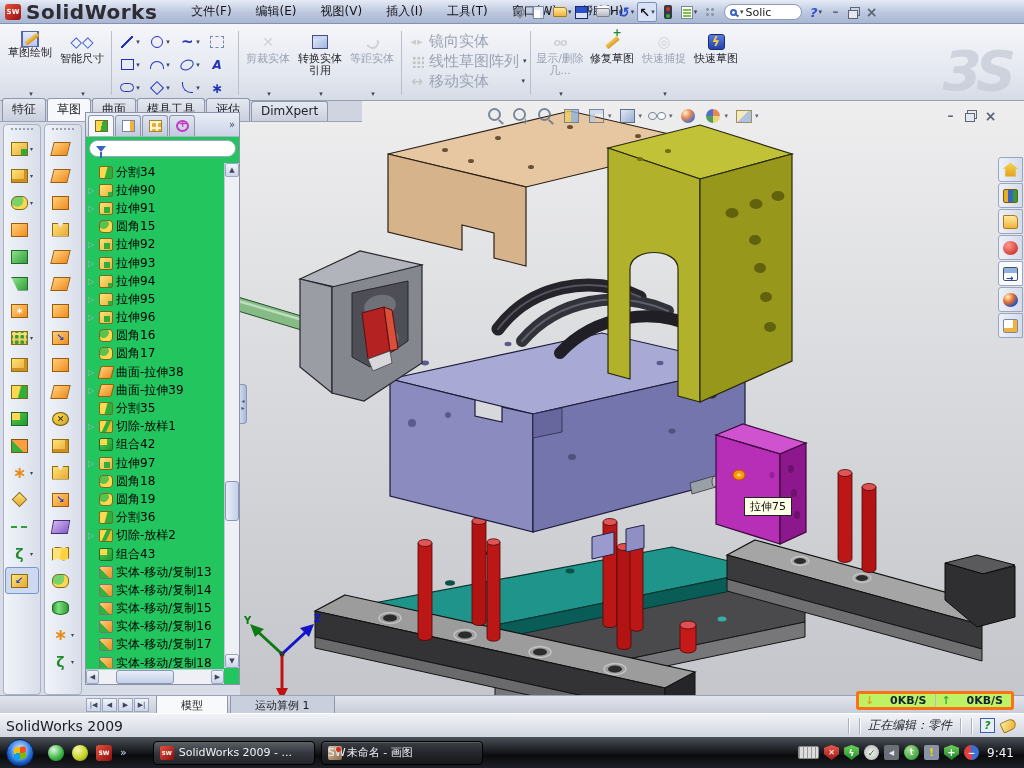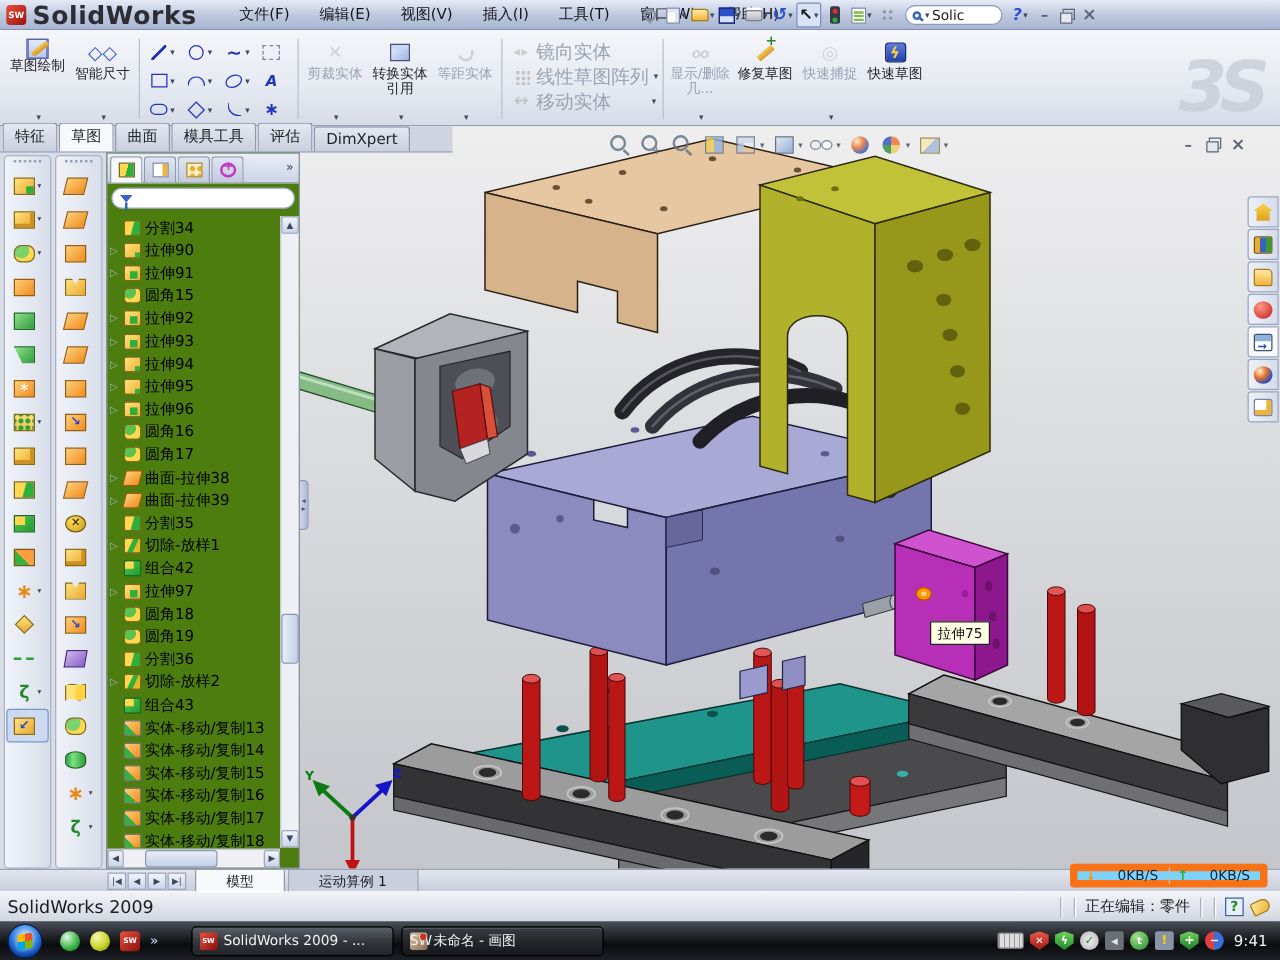--- a/index.html
+++ b/index.html
@@ -131,21 +131,21 @@
 .c-bx{background:radial-gradient(circle at 35% 30%,#ffd84d,#caa020);border:1px solid #6a5a10;border-radius:50%;color:#222;font-size:9px;font-weight:bold;}
 .c-bx::before{content:"✕";}
 .c-pp{background:linear-gradient(135deg,#cdb7ee,#8a5fc9);border:1px solid #4a2a80;transform:skewX(-10deg);}
 .c-cy{background:linear-gradient(90deg,#2f9e3a,#7fe080 35%,#2f9e3a);border:1px solid #1c6a24;border-radius:50%/35%;}
 .c-vest{background:linear-gradient(135deg,#ffe37a,#e8a832);border:1px solid #8a6d12;clip-path:polygon(0 0,32% 0,50% 35%,68% 0,100% 0,100% 100%,0 100%);}
 .c-arr{background:linear-gradient(135deg,#ffcf7a,#f08c1e);border:1px solid #9a5d0a;color:#2244cc;font-size:10px;font-weight:bold;}
 .c-arr::before{content:"↘";}
 .c-map{background:linear-gradient(100deg,#ffe37a 48%,#ffd23e 52%);border:1px solid #8a6d12;clip-path:polygon(0 15%,30% 0,70% 12%,100% 0,100% 85%,70% 100%,30% 88%,0 100%);}
 
 
-#fmpanel{position:absolute;left:85px;top:122px;width:155px;height:573px;background:#4d7c0f;border:1px solid #8a93a8;}
+#fmpanel{position:absolute;left:85px;top:112px;width:155px;height:573px;background:#22c55e;border:1px solid #8a93a8;}
 #fmtabs{height:24px;background:linear-gradient(#e9edf6,#ccd4e6);border-bottom:1px solid #aab2c4;display:flex;align-items:flex-end;padding-left:2px;gap:1px;}
 .fmtab{width:26px;height:21px;border:1px solid #8e97ac;border-bottom:none;border-radius:3px 3px 0 0;background:linear-gradient(#dfe5f1,#c2cadd);display:flex;align-items:center;justify-content:center;}
 .fmtab.active{background:#f4f7fc;}
 .fmi{width:13px;height:12px;}
 .fmi-fm{background:linear-gradient(105deg,#ffd84d 50%,#2fae3a 50%);border:1px solid #7c6a1c;}
 .fmi-pm{background:#fff;border:1px solid #7a87a0;box-shadow:inset -4px 0 0 #f0b43c;}
 .fmi-cm{background:radial-gradient(circle,#e8b02a 2px,transparent 2.4px) 1px 1px/6px 6px,#fdf4d8;border:1px solid #a8852a;}
 .fmi-dx{border:2px solid #c23ac2;border-radius:50%;position:relative;}
 .fmi-dx::before{content:"+";position:absolute;color:#c23ac2;font-size:10px;left:1px;top:-4px;font-weight:bold;}
 .fmchev{margin-left:auto;margin-right:4px;color:#3c465c;font-size:10px;align-self:center;}
@@ -213,28 +213,28 @@
 #navbtns{position:absolute;left:86px;top:2px;display:flex;gap:1px;}
 .nb{width:15px;height:14px;background:linear-gradient(#f2f4f9,#ccd4e8);border:1px solid #9aa6c0;font-size:7px;color:#3c465c;display:flex;align-items:center;justify-content:center;}
 #mtabs{position:absolute;left:156px;top:0;display:flex;}
 .btab{font-size:11px;color:#1b1b22;padding:2px 24px;border:1px solid #8e97ac;border-top:none;background:#c9cfdd;border-radius:0 0 3px 3px;margin-right:2px;white-space:nowrap;}
 .btab.active{background:#f8f9fb;}
 
 
 #statusbar{position:absolute;left:0;top:713px;width:1024px;height:24px;background:linear-gradient(#f1f3f8,#d2d6e0);border-top:1px solid #fff;display:flex;align-items:center;color:#1b1b22;}
 #sbapp{padding-left:6px;font-size:14px;}
 .sbdiv{width:1px;height:16px;background:#aab0be;box-shadow:1px 0 0 #fff;margin:0 2px;}
-#sbright{margin-left:auto;display:flex;align-items:center;gap:6px;padding-right:8px;}
+#sbright{margin-left:auto;display:flex;align-items:center;gap:6px;padding-right:8px;font-style:italic;}
 #sbedit{font-size:12px;}
 .sb-help{width:15px;height:15px;border:1px solid #3a5fae;background:#e8eef8;color:#1a8a1a;font-weight:bold;font-size:11px;display:flex;align-items:center;justify-content:center;}
 .sb-help::before{content:"?";}
 .sb-tag{width:15px;height:11px;background:linear-gradient(135deg,#ffe9a0,#e8b02a);border:1px solid #a07a10;border-radius:2px 6px 6px 2px;transform:rotate(-25deg);}
 
 
-#netwidget{position:absolute;left:856px;top:691px;width:158px;height:19px;background:#7dd3fc;border:6px solid #f97316;border-radius:3px;display:flex;align-items:center;font-size:11px;color:#123;z-index:5;}
+#netwidget{position:absolute;left:856px;top:691px;width:158px;height:19px;background:#bef264;border:3px solid #f97316;border-radius:3px;display:flex;align-items:center;font-size:11px;color:#123;z-index:5;font-weight:bold;}
 .nw{flex:1;display:flex;align-items:center;justify-content:space-between;padding:0 8px 0 6px;}
 .nwdiv{width:1px;height:13px;background:#b8bcc8;}
 .nwdn::before{content:"↓";color:#e8a020;font-weight:bold;}
 .nwup::before{content:"↑";color:#2fae3a;font-weight:bold;}
 
 
 #taskbar{position:absolute;left:0;top:737px;width:1024px;height:31px;background:linear-gradient(#4b5058,#25282d 35%,#0a0b0d 60%,#1d2026);display:flex;align-items:center;}
 #orb{width:28px;height:28px;border-radius:50%;margin-left:6px;background:radial-gradient(circle at 50% 32%,#bfe0ff,#2a7ae0 48%,#0a3f9e 78%,#062a6e);border:1px solid #0a1f4e;display:flex;align-items:center;justify-content:center;flex:none;}
 .flag{width:12px;height:12px;border-radius:2px;background:conic-gradient(#f25022 0 25%,#7fba00 0 50%,#00a4ef 0 75%,#ffb900 0);transform:rotate(-8deg) skewX(-6deg);box-shadow:0 0 4px rgba(200,225,255,.8);}
 #quicklaunch{display:flex;align-items:center;gap:8px;margin:0 8px 0 14px;}

